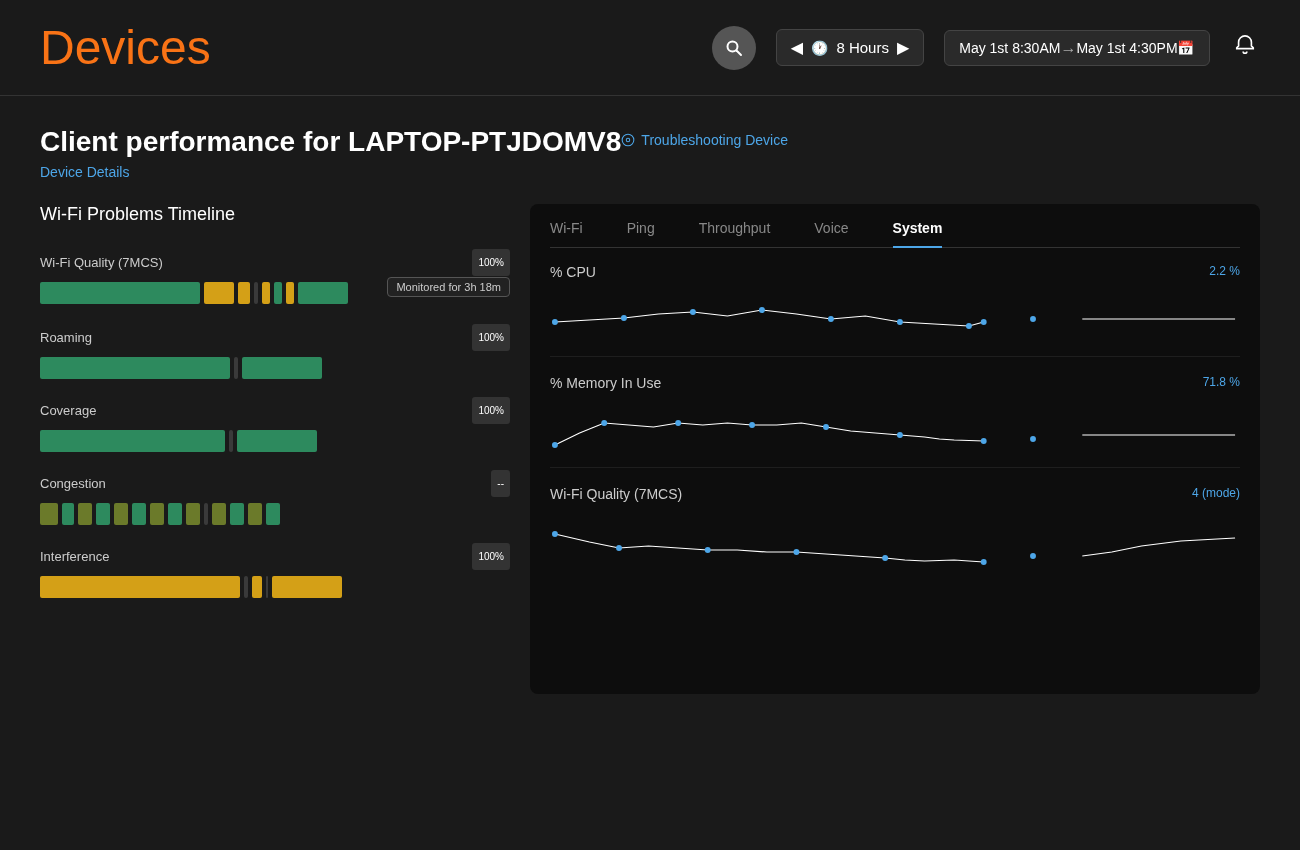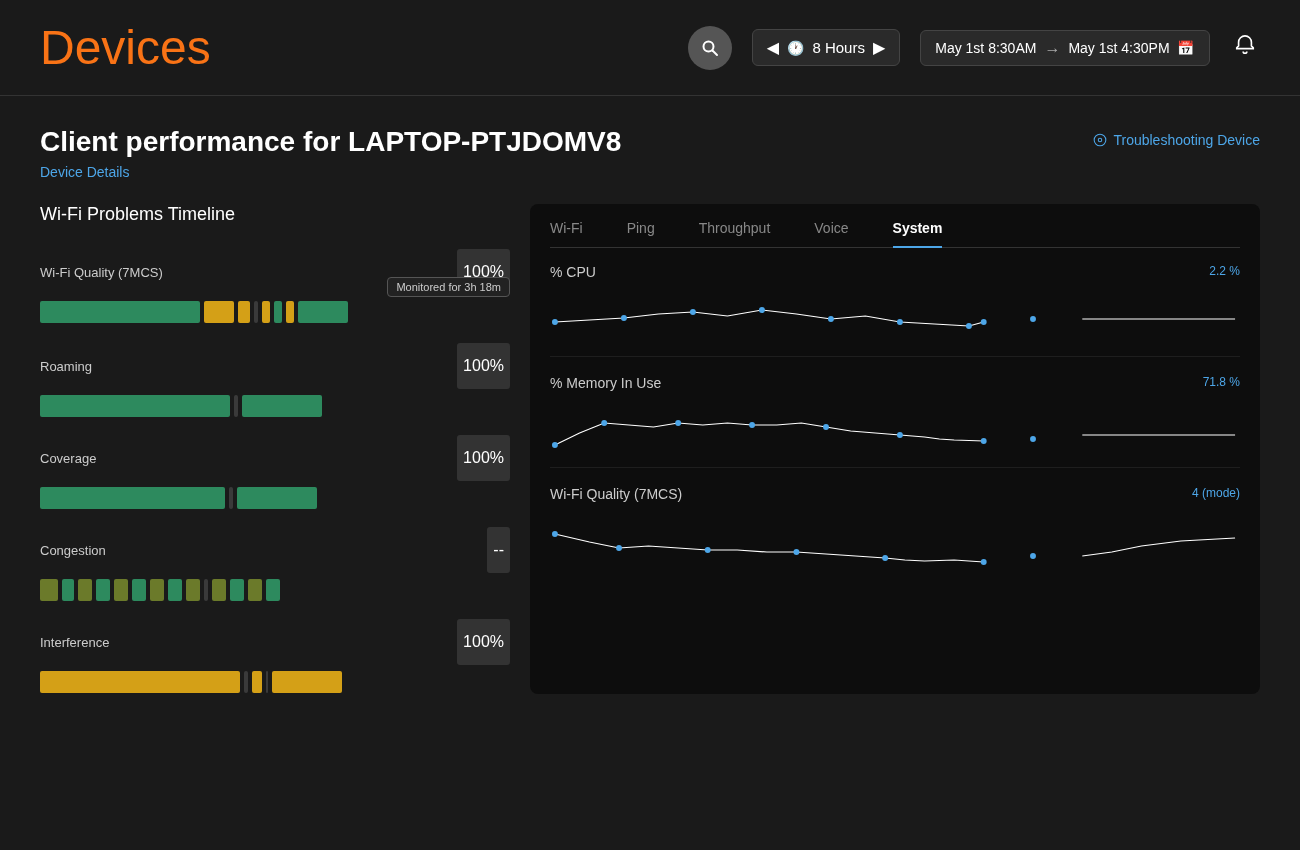--- a/index.html
+++ b/index.html
@@ -50,42 +50,40 @@
     }
     .time-range-control .clock-icon { color: #aaa; font-size: 14px; }
     .time-range-control .label { font-size: 15px; }
     .date-range {
       background: #2a2a2a;
       border: 1px solid #444;
       border-radius: 6px;
       display: flex;
       align-items: center;
       padding: 8px 14px;
-      gap: 8px;
       color: #fff;
       cursor: pointer;
     }
     .date-range .arrow { color: #aaa; }
     .date-range .date-text { font-size: 14px; }
     .date-range .cal-icon { color: #aaa; font-size: 14px; }
     .bell-btn {
       background: none;
       border: none;
       color: #fff;
       font-size: 22px;
       cursor: pointer;
       padding: 4px;
     }
     .page-content {
       padding: 30px 40px 20px;
     }
     .page-header-row {
       display: flex;
       align-items: flex-start;
-      justify-content: space-between;
       margin-bottom: 6px;
     }
     .page-main-title {
       font-size: 28px;
       font-weight: 600;
       color: #fff;
     }
     .troubleshoot-link {
       display: flex;
       align-items: center;
@@ -128,22 +126,22 @@
       align-items: center;
       margin-bottom: 6px;
     }
     .metric-name {
       font-size: 13px;
       color: #ccc;
     }
     .metric-pct-badge {
       background: #333;
       color: #fff;
-      font-size: 16px;
-      padding: 14px 6px;
+      font-size: 10px;
+      padding: 8px 6px;
       border-radius: 3px;
     }
     .bar-row {
       display: flex;
       gap: 4px;
       align-items: center;
       height: 22px;
       position: relative;
     }
     .bar-segment {

